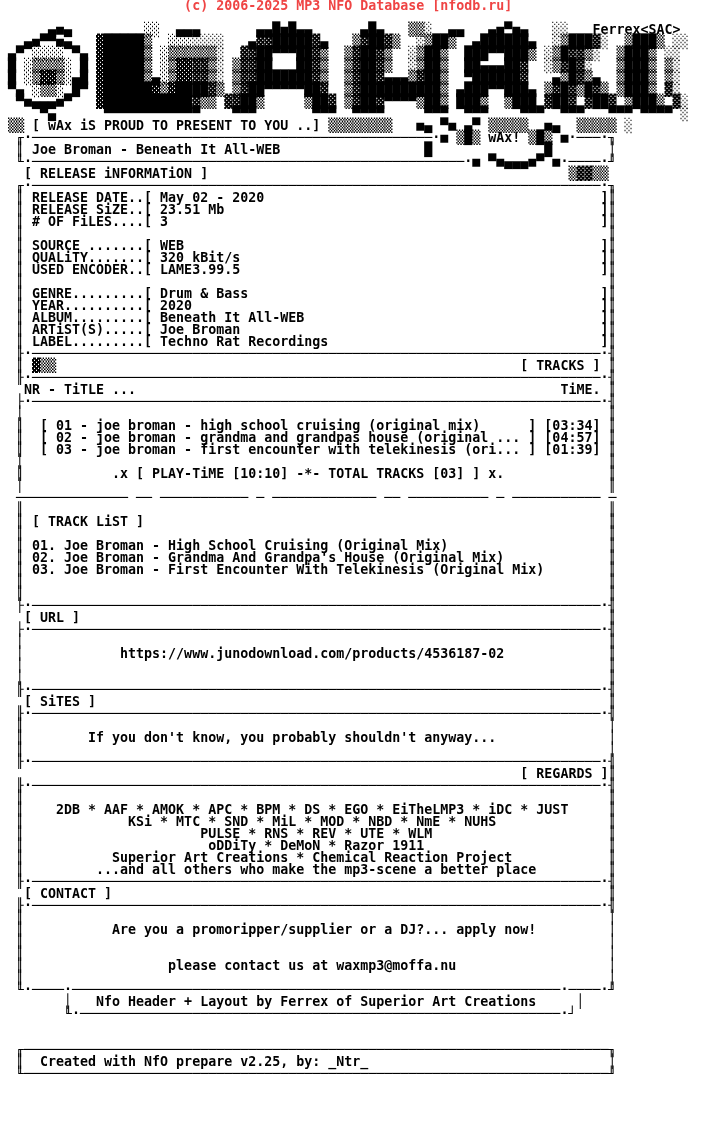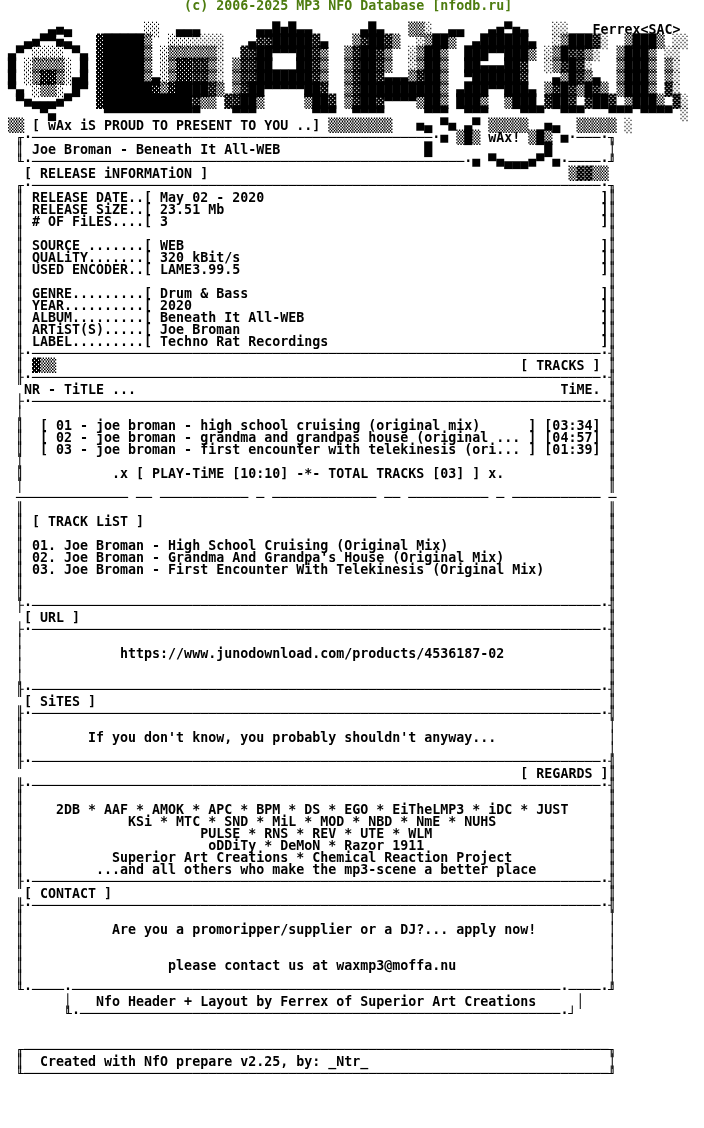--- a/index.html
+++ b/index.html
@@ -11,20 +11,20 @@
   }
   .nfo {
     font-family:"DejaVu Sans Mono","Liberation Mono",monospace;
     font-size:13.3px;
     line-height:12px;
     font-weight:bold;
     color:#000000;
     white-space:pre;
   }
   .ln { height:12px; white-space:pre; }
-  .red { color:#4d7c0f; }
+  .red { color:#ef4444; }
 </style>
 </head>
 <body>
 
 <div class="page">
   <div class="nfo"><div class="ln red">                       (c) 2006-2025 MP3 NFO Database [nfodb.ru]</div><div class="ln">&nbsp;</div><div class="ln">      ▄■▄         ░░  ▄▄▄       ▄▄█■█▄▄      ▄█▄   ▒▒░  ▄▄   ▄■▀■▄   ░░   Ferrex&lt;SAC&gt;</div><div class="ln">   ▄■▀▀■▄   ▓█████▒  ░░░░░░░   ▄▓▓█████▓▄   ▒▓██▓▒  ░▒██▒  ▄██████▄  ░▒███▓░  ▒███▒ ░░</div><div class="ln"> ▄▀ ░░░░ ▀▄ ▓█████▒ ░▒▒▒▒▒▒░  ▓▓██▀▀▀██▓▒  ▒▓██▓▒  ░▒██▒  ███▀▀███▒ ░▒█▓▓▒░  ▒███▒ ░░</div><div class="ln"> █ ░▒▒▒▒░ █ ▓█████▒ ░▒▓▓▓▓▒░ ▒▓▓██   ██▓▒  ▒▓██▓▒  ░▒██▒  ██▄▄▄██▓  ░▒▓█▓░   ▒███▒ ▒░</div><div class="ln"> █ ░▒▓▓▒░▄█ ▓█████▒▄░▒▓▓▓▓▒░ ▒▓▓███████▓▒  ▒▓██▓▄▄▄▒▓██▒  ▀██████▓   ▄▒█▓▒▄  ▒███▒ ▒░</div><div class="ln"> ▀▄ ░▒▒░ █▀ ▓██████▓▒▓████▓▒ ▒▓██▀▀▀▀▀██▓  ▒▓██████████▒ ▄███▀▀███▄ ▒▓█▓▒█▓▒ ▒███▒ ▓░</div><div class="ln">  ▀■▄▄▄■▀   ▓███████████▓▒▒ ▓▓██▒     ▒██▓ ▒▓██▓▀▀▀▀▒██▒ ███▒  ▒███ ▓██▓ ▓██▓ ▒███▒ ▓░</div><div class="ln">     ▀▄      ▀▀▀▀▀▀▀▀▀▀▀▀    ▀▀▀       ▀▀▀  ▀▀▀▀     ▀▀▀  ▀▀▀    ▀▀▀  ▀▀▀   ▀▀▀ ▀▀▀▀ ░</div><div class="ln"> ▒▒ [ wAx iS PROUD TO PRESENT TO YOU ..] ▒▒▒▒▒▒▒▒   ■▄ ▀■ ▄▀ ▒▒▒▒▒  ■▄  ▒▒▒▒▒ ░</div><div class="ln">  ╓·──────────────────────────────────────────────────·■ ▒█▒ wAx! ▒█▒ ■·───·╖</div><div class="ln">  ║ Joe Broman - Beneath It All-WEB                  █              █       │</div><div class="ln">  ╙·──────────────────────────────────────────────────────·■ ▀■▄▄▄■▀ ■·────·╜</div><div class="ln">   [ RELEASE iNFORMATiON ]                                             ▒▓▓▒▒</div><div class="ln">  ╓·───────────────────────────────────────────────────────────────────────·╖</div><div class="ln">  ║ RELEASE DATE..[ May 02 - 2020                                          ]║</div><div class="ln">  ║ RELEASE SiZE..[ 23.51 Mb                                               ]║</div><div class="ln">  ║ # OF FiLES....[ 3                                                      ]║</div><div class="ln">  ║                                                                         ║</div><div class="ln">  ║ SOURCE .......[ WEB                                                    ]║</div><div class="ln">  ║ QUALiTY.......[ 320 kBit/s                                             ]║</div><div class="ln">  ║ USED ENCODER..[ LAME3.99.5                                             ]║</div><div class="ln">  ║                                                                         ║</div><div class="ln">  ║ GENRE.........[ Drum &amp; Bass                                            ]║</div><div class="ln">  ║ YEAR..........[ 2020                                                   ]║</div><div class="ln">  ║ ALBUM.........[ Beneath It All-WEB                                     ]║</div><div class="ln">  ║ ARTiST(S).....[ Joe Broman                                             ]║</div><div class="ln">  ║ LABEL.........[ Techno Rat Recordings                                  ]║</div><div class="ln">  ╟·───────────────────────────────────────────────────────────────────────·╢</div><div class="ln">  ║ ▓▒▒                                                          [ TRACKS ] ║</div><div class="ln">  ╟·───────────────────────────────────────────────────────────────────────·╢</div><div class="ln">   NR - TiTLE ...                                                     TiME. ║</div><div class="ln">  ├·───────────────────────────────────────────────────────────────────────·╢</div><div class="ln">  │                                                                         ║</div><div class="ln">  ║  [ 01 - joe broman - high school cruising (original mix)      ] [03:34] ║</div><div class="ln">  ║  [ 02 - joe broman - grandma and grandpas house (original ... ] [04:57] ║</div><div class="ln">  ║  [ 03 - joe broman - first encounter with telekinesis (ori... ] [01:39] ║</div><div class="ln">  │                                                                         ║</div><div class="ln">  ║           .x [ PLAY-TiME [10:10] -*- TOTAL TRACKS [03] ] x.             ║</div><div class="ln">  │                                                                         ║</div><div class="ln">  ────────────── ── ─────────── ─ ───────────── ── ────────── ─ ─────────── ─</div><div class="ln">  ║                                                                         ║</div><div class="ln">  ║ [ TRACK LiST ]                                                          ║</div><div class="ln">  ║                                                                         ║</div><div class="ln">  ║ 01. Joe Broman - High School Cruising (Original Mix)                    ║</div><div class="ln">  ║ 02. Joe Broman - Grandma And Grandpa's House (Original Mix)             ║</div><div class="ln">  ║ 03. Joe Broman - First Encounter With Telekinesis (Original Mix)        ║</div><div class="ln">  ║                                                                         ║</div><div class="ln">  ║                                                                         ║</div><div class="ln">  ├·───────────────────────────────────────────────────────────────────────·╢</div><div class="ln">   [ URL ]                                                                  ║</div><div class="ln">  ├·───────────────────────────────────────────────────────────────────────·╢</div><div class="ln">  │                                                                         ║</div><div class="ln">  │            https://www.junodownload.com/products/4536187-02             ║</div><div class="ln">  │                                                                         ║</div><div class="ln">  │                                                                         ║</div><div class="ln">  ╟·───────────────────────────────────────────────────────────────────────·╢</div><div class="ln">   [ SiTES ]                                                                ║</div><div class="ln">  ╟·───────────────────────────────────────────────────────────────────────·╢</div><div class="ln">  ║                                                                         │</div><div class="ln">  ║        If you don't know, you probably shouldn't anyway...              │</div><div class="ln">  ║                                                                         │</div><div class="ln">  ╟·───────────────────────────────────────────────────────────────────────·╢</div><div class="ln">                                                                 [ REGARDS ]║</div><div class="ln">  ╟·───────────────────────────────────────────────────────────────────────·╢</div><div class="ln">  ║                                                                         ║</div><div class="ln">  ║    2DB * AAF * AMOK * APC * BPM * DS * EGO * EiTheLMP3 * iDC * JUST     ║</div><div class="ln">  ║             KSi * MTC * SND * MiL * MOD * NBD * NmE * NUHS              ║</div><div class="ln">  ║                      PULSE * RNS * REV * UTE * WLM                      ║</div><div class="ln">  ║                       oDDiTy * DeMoN * Razor 1911                       ║</div><div class="ln">  ║           Superior Art Creations * Chemical Reaction Project            ║</div><div class="ln">  ║         ...and all others who make the mp3-scene a better place         ║</div><div class="ln">  ╟·───────────────────────────────────────────────────────────────────────·╢</div><div class="ln">   [ CONTACT ]                                                              ║</div><div class="ln">  ╟·───────────────────────────────────────────────────────────────────────·╢</div><div class="ln">  ║                                                                         │</div><div class="ln">  ║           Are you a promoripper/supplier or a DJ?... apply now!         │</div><div class="ln">  ║                                                                         │</div><div class="ln">  ║                                                                         │</div><div class="ln">  ║                  please contact us at waxmp3@moffa.nu                   │</div><div class="ln">  ║                                                                         │</div><div class="ln">  ╙·────·─────────────────────────────────────────────────────────────·────·╜</div><div class="ln">        │   Nfo Header + Layout by Ferrex of Superior Art Creations     │</div><div class="ln">        ╙·────────────────────────────────────────────────────────────·┘</div><div class="ln">&nbsp;</div><div class="ln">&nbsp;</div><div class="ln">  ╓─────────────────────────────────────────────────────────────────────────╖</div><div class="ln">  ║  Created with NfO prepare v2.25, by: _Ntr_                              │</div><div class="ln">  ╙─────────────────────────────────────────────────────────────────────────╜</div><div class="ln">&nbsp;</div><div class="ln">&nbsp;</div><div class="ln">&nbsp;</div><div class="ln">&nbsp;</div></div>
 </div>
 
 </body></html>

